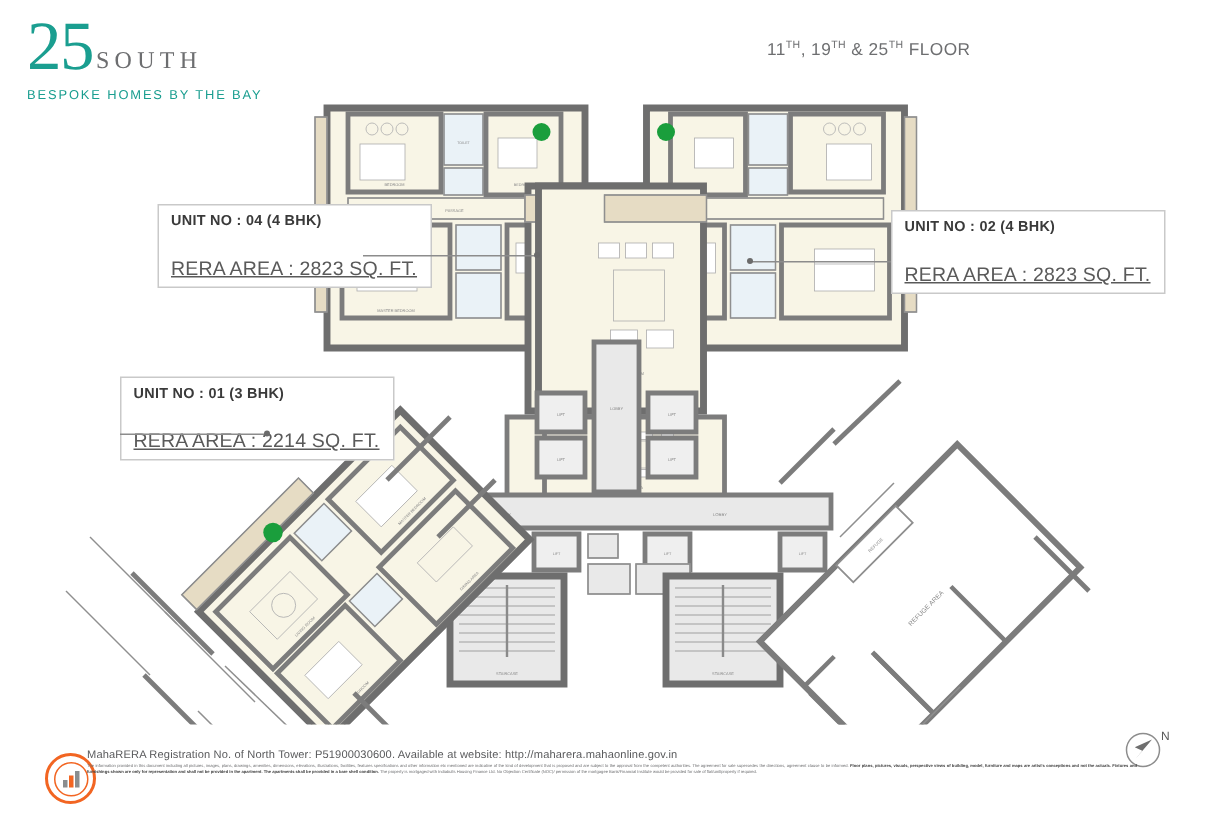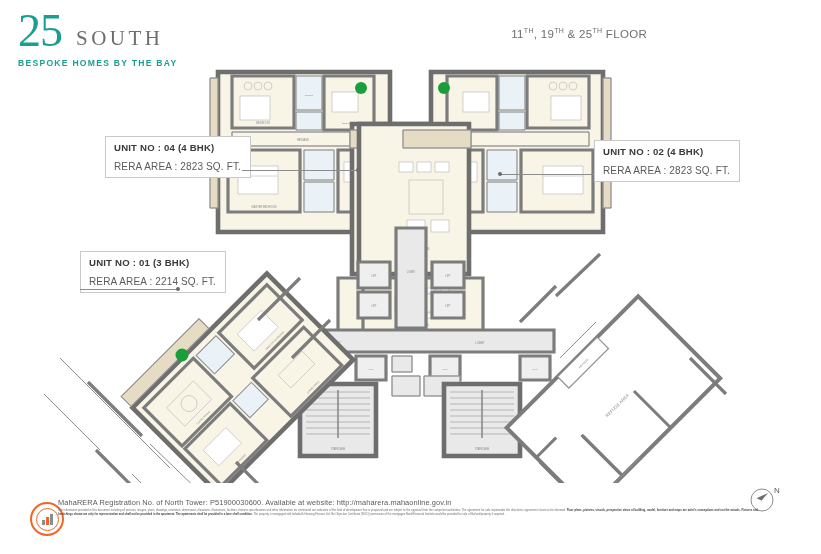--- a/index.html
+++ b/index.html
@@ -15,26 +15,26 @@
   
   .brand { position: absolute; left: 18px; top: 10px; width: 230px; }
   .brand-mark { display: flex; align-items: flex-end; line-height: 1; }
   .brand-25 {
     font-family: "Liberation Serif", serif;
     font-size: 46px; color: #1a9e90; letter-spacing: -1px;
     line-height: 0.92;
   }
   .brand-south {
     font-family: "Liberation Serif", serif;
-    font-size: 21px; color: #6d6e70; letter-spacing: 3.5px;
-    padding-bottom: 3px; margin-left: 14px;
+    font-size: 16px; color: #6d6e70; letter-spacing: 3.5px;
+    padding-bottom: 3px; margin-left: 2px;
   }
   .brand-tag {
     font-size: 8.6px; color: #1a9e90; letter-spacing: 1.25px;
-    margin-top: 6px; font-weight: bold;
+    margin-top: 6px; font-weight: normal;
   }
 
   .title-block { position: absolute; right: 30px; top: 24px; text-align: left; }
   .title-main {
     font-size: 13.2px; font-weight: bold; color: #17a89a;
     letter-spacing: 0.35px; white-space: nowrap;
   }
   .title-sub {
     font-size: 11.5px; color: #6d6e70; letter-spacing: 0.3px;
     margin-top: 3px; white-space: nowrap;
@@ -48,21 +48,21 @@
   
   .callout {
     position: absolute; background: #ffffff;
     border: 1px solid #c9c9c9; padding: 5px 9px 5px 8px;
     white-space: nowrap;
   }
   .callout .ln1 {
     font-size: 9.6px; font-weight: bold; color: #3a3a3a; letter-spacing: 0.2px;
   }
   .callout .ln2 {
-    font-size: 10px; color: #5a5a5a; letter-spacing: 0.15px; margin-top: 8px;
+    font-size: 13px; color: #5a5a5a; letter-spacing: 0.15px; margin-top: 18px; text-decoration: underline;
   }
   .callout-04 { left: 105px; top: 136px; }
   .callout-03 { left: 594px; top: 140px; }
   .callout-01 { left: 80px; top: 251px; }
 
   .leader { position: absolute; height: 1px; background: #8c8c8c; }
   .leader-dot {
     position: absolute; width: 4px; height: 4px; border-radius: 50%;
     background: #6b6b6b;
   }

